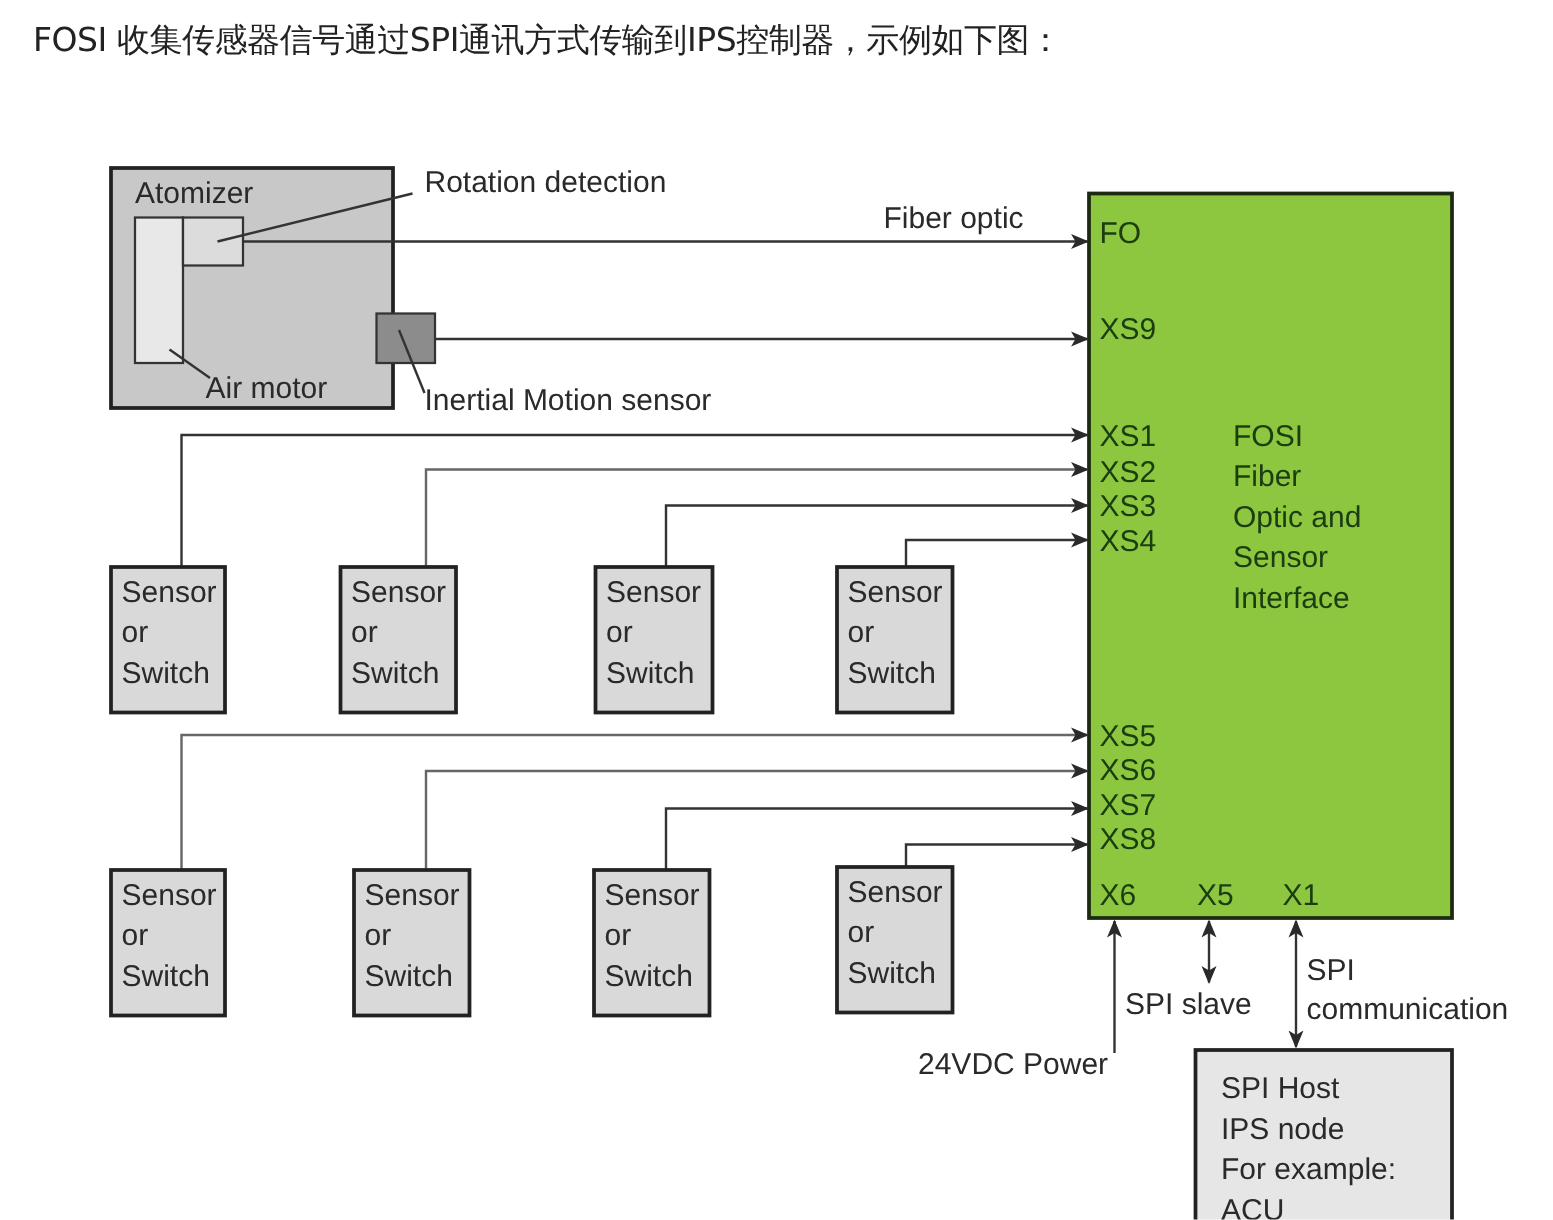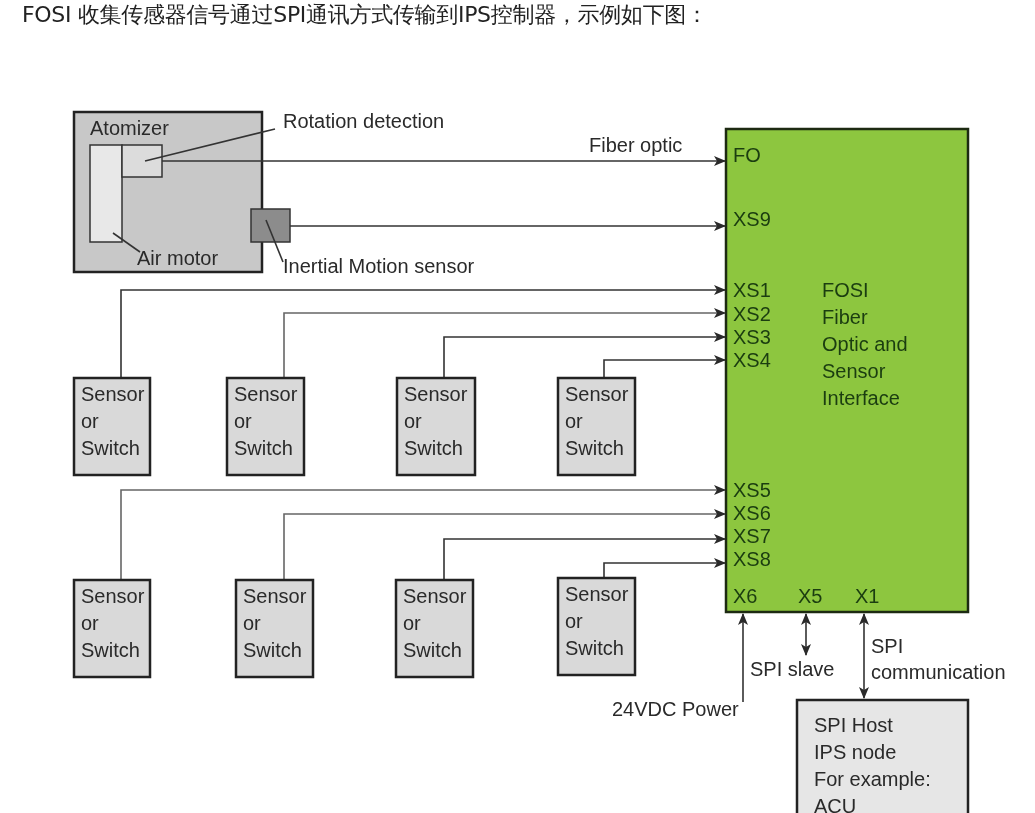--- a/index.html
+++ b/index.html
@@ -1,17 +1,17 @@
 <!DOCTYPE html>
 <html><head>
 <meta charset="utf-8">
 <style>
   html, body { margin:0; padding:0; background:#ffffff; }
   body { width:1035px; height:813px; position:relative; overflow:hidden; font-family:"Liberation Sans", sans-serif; }
-  .caption { position:absolute; left:22px; top:0; font-family:"DejaVu Sans", sans-serif; font-size:22px; color:#222; white-space:nowrap; letter-spacing:-0.3px; }
+  .caption { position:absolute; left:22px; top:12px; font-family:"DejaVu Sans", sans-serif; font-size:22px; color:#222; white-space:nowrap; letter-spacing:-0.3px; }
   svg { position:absolute; left:0; top:0; }
   .lbl { font-family:"Liberation Sans", sans-serif; font-size:20px; fill:#2a2a2a; }
   .pin { font-family:"Liberation Sans", sans-serif; font-size:20px; fill:#1b3d10; }
   .ln { stroke:#333; stroke-width:1.6; fill:none; }
   .ln-light { stroke:#666; stroke-width:1.6; fill:none; }
 </style>
 </head>
 <body>
 
 <div class="caption">FOSI 收集传感器信号通过SPI通讯方式传输到IPS控制器，示例如下图：</div>

